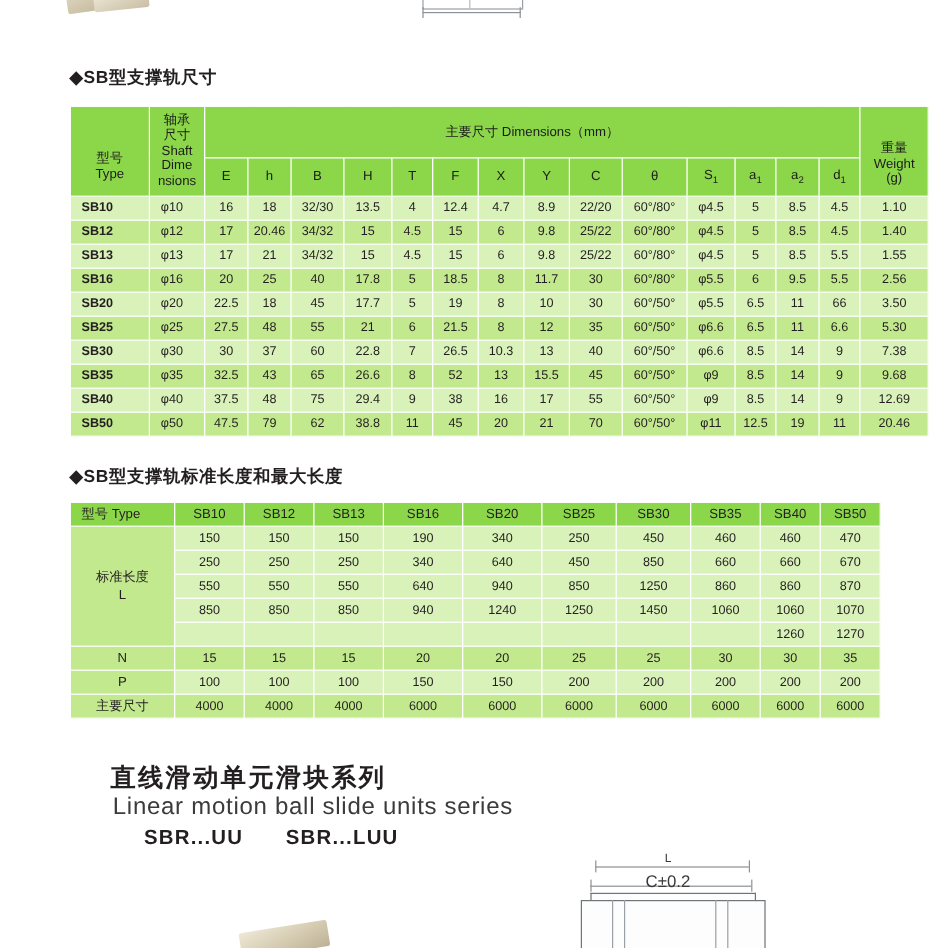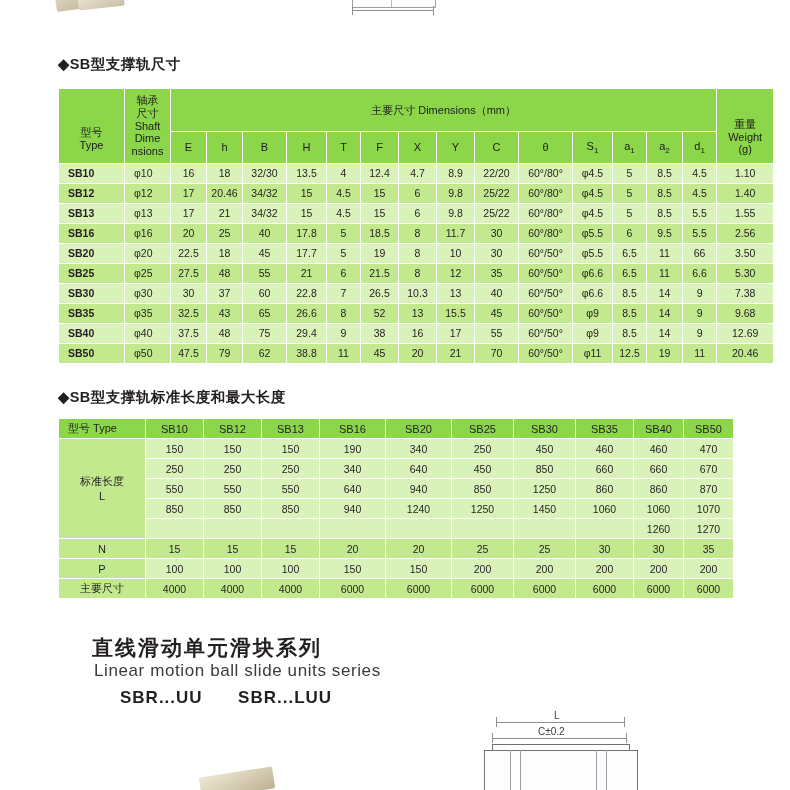--- a/index.html
+++ b/index.html
@@ -82,38 +82,38 @@
   .t2 td.rowlabel-L{background:#c3e98e;}
   .t2 .Lbl{display:block;font-size:11px;line-height:1.35;}
 
   
   .b-title-cn{
     position:absolute;left:92px;top:634px;
     font-size:21px;font-weight:bold;letter-spacing:2px;color:#231f20;
   }
   .b-title-en{
     position:absolute;left:94px;top:661px;
-    font-size:17px;letter-spacing:.6px;color:#3b3b3b;
+    font-size:20px;letter-spacing:.6px;color:#3b3b3b;
     font-family:"Liberation Sans", sans-serif;
   }
   .b-title-code{
     position:absolute;left:120px;top:688px;
     font-size:17px;font-weight:bold;letter-spacing:1px;color:#231f20;
   }
   .b-title-code .gap{display:inline-block;width:24px;}
 
   
   .b-photo{position:absolute;left:200px;top:772px;width:74px;height:22px;
     background:linear-gradient(160deg,#efe8d6 0%,#d2c8ad 60%,#bcb195 100%);
     transform:rotate(-9deg);border-radius:2px;}
   .b-draw{position:absolute;left:470px;top:712px;width:232px;height:78px;}
   .b-draw .dimline{position:absolute;left:26px;top:10px;width:128px;border-top:1px solid #8c9196;}
   .b-draw .dimL{position:absolute;left:84px;top:-2px;font-size:10px;color:#3a3a3a;}
   .b-draw .dimline2{position:absolute;left:22px;top:26px;width:134px;border-top:1px solid #8c9196;}
-  .b-draw .dimC{position:absolute;left:68px;top:14px;font-size:10px;color:#3a3a3a;}
+  .b-draw .dimC{position:absolute;left:68px;top:14px;font-size:14px;color:#3a3a3a;}
   .b-draw .tick{position:absolute;width:1px;height:10px;background:#8c9196;top:5px;}
   .b-draw .body{position:absolute;left:14px;top:38px;width:152px;height:46px;border:1px solid #6f7478;background:#fdfdfd;}
   .b-draw .bodytop{position:absolute;left:22px;top:32px;width:136px;height:8px;border:1px solid #6f7478;border-bottom:none;background:#fdfdfd;}
   .b-draw .vl{position:absolute;top:38px;height:46px;width:1px;background:#9aa0a6;}
 </style>
 </head>
 <body>
 
 <div class="top-strip">
   <div class="top-photo"></div>

